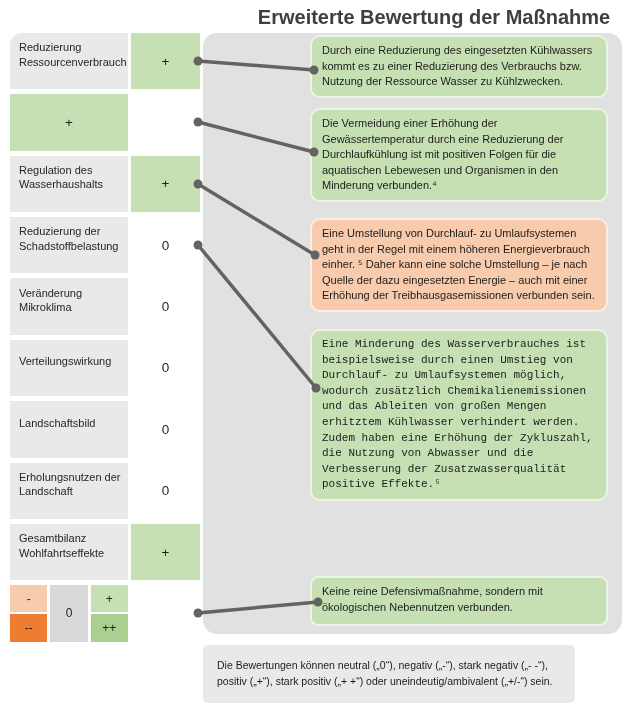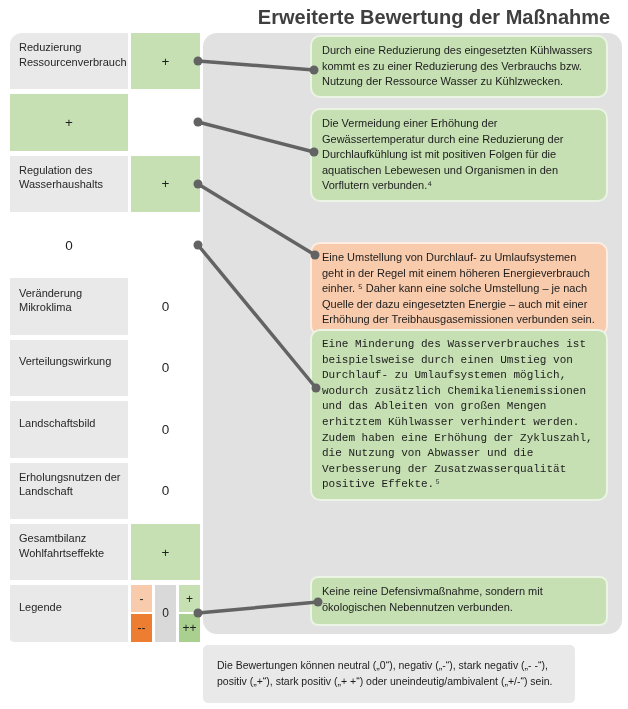--- a/index.html
+++ b/index.html
@@ -48,21 +48,21 @@
   
   .callout{
     position:absolute;left:310px;width:298px;box-sizing:border-box;
     border-radius:10px;padding:6px 10px;font-size:11px;line-height:1.42;
     color:#1c1c1c;border:2px solid rgba(255,255,255,0.65);
   }
   .callout.green{background:var(--c-positive,#c6e0b4);}
   .callout.orange{background:var(--c-ambivalent,#f8cbad);}
   .co-1{top:35px;}
   .co-2{top:108px;}
-  .co-3{top:218px;margin-top:24px;}
+  .co-3{top:218px;}
   .co-4{top:329px;font-family:Liberation Mono, monospace;}
   .co-5{top:576px;min-height:50px;border-radius:8px;}
   
   .legend-note{
     position:absolute;left:203px;top:645px;width:372px;height:58px;
     box-sizing:border-box;background:var(--c-row_label_bg,#e9e9e9);border-radius:5px;
     display:flex;align-items:center;padding:16px 14px;
     font-size:10.5px;line-height:1.5;color:#1c1c1c;
   }
   
@@ -81,20 +81,21 @@
     <div class="rating-cell rating-pos">+</div>
   </div>
   <div class="row">
     <div class="rating-cell rating-pos">+</div>
   </div>
   <div class="row">
     <div class="label-cell">Regulation des Wasserhaushalts</div>
     <div class="rating-cell rating-pos">+</div>
   </div>
   <div class="row">
+    <div class="label-cell">Reduzierung der Schadstoffbelastung</div>
     <div class="rating-cell rating-neu">0</div>
   </div>
   <div class="row">
     <div class="label-cell">Veränderung Mikroklima</div>
     <div class="rating-cell rating-neu">0</div>
   </div>
   <div class="row">
     <div class="label-cell">Verteilungswirkung</div>
     <div class="rating-cell rating-neu">0</div>
   </div>
@@ -104,37 +105,36 @@
   </div>
   <div class="row">
     <div class="label-cell">Erholungsnutzen der Landschaft</div>
     <div class="rating-cell rating-neu">0</div>
   </div>
   <div class="row">
     <div class="label-cell">Gesamtbilanz Wohlfahrtseffekte</div>
     <div class="rating-cell rating-pos">+</div>
   </div>
   <div class="row">
-    <div class="label-cell">Legende</div>
     <div class="legend-cells">
       <div class="legend-col">
         <div class="legend-cell lc-neg">-</div>
         <div class="legend-cell lc-strongneg">--</div>
       </div>
       <div class="legend-cell lc-neutral">0</div>
       <div class="legend-col">
         <div class="legend-cell lc-pos">+</div>
         <div class="legend-cell lc-strongpos">++</div>
       </div>
     </div>
   </div>
 </div>
 
 <div class="callout green co-1">Durch eine Reduzierung des eingesetzten Kühlwassers kommt es zu einer Reduzierung des Verbrauchs bzw. Nutzung der Ressource Wasser zu Kühlzwecken.</div>
-<div class="callout green co-2">Die Vermeidung einer Erhöhung der Gewässertemperatur durch eine Reduzierung der Durchlaufkühlung ist mit positiven Folgen für die aquatischen Lebewesen und Organismen in den Vorflutern verbunden.⁴</div>
+<div class="callout green co-2">Die Vermeidung einer Erhöhung der Gewässertemperatur durch eine Reduzierung der Durchlaufkühlung ist mit positiven Folgen für die aquatischen Lebewesen und Organismen in den Minderung verbunden.⁴</div>
 <div class="callout orange co-3">Eine Umstellung von Durchlauf- zu Umlaufsystemen geht in der Regel mit einem höheren Energieverbrauch einher. ⁵ Daher kann eine solche Umstellung – je nach Quelle der dazu eingesetzten Energie – auch mit einer Erhöhung der Treibhausgasemissionen verbunden sein.</div>
 <div class="callout green co-4">Eine Minderung des Wasserverbrauches ist beispielsweise durch einen Umstieg von Durchlauf- zu Umlaufsystemen möglich, wodurch zusätzlich Chemikalienemissionen und das Ableiten von großen Mengen erhitztem Kühlwasser verhindert werden. Zudem haben eine Erhöhung der Zykluszahl, die Nutzung von Abwasser und die Verbesserung der Zusatzwasserqualität positive Effekte.⁵</div>
 <div class="callout green co-5">Keine reine Defensivmaßnahme, sondern mit ökologischen Nebennutzen verbunden.</div>
 
 <div class="legend-note">
   <span>Die Bewertungen können neutral („0“), negativ („-“), stark negativ („- -“), positiv („+“), stark positiv („+ +“) oder uneindeutig/ambivalent („+/-“) sein.</span>
 </div>
 
 <svg class="connectors" width="628" height="709" viewBox="0 0 628 709">
   <g stroke="#636363" stroke-width="3.5" fill="#636363" stroke-linecap="round">

